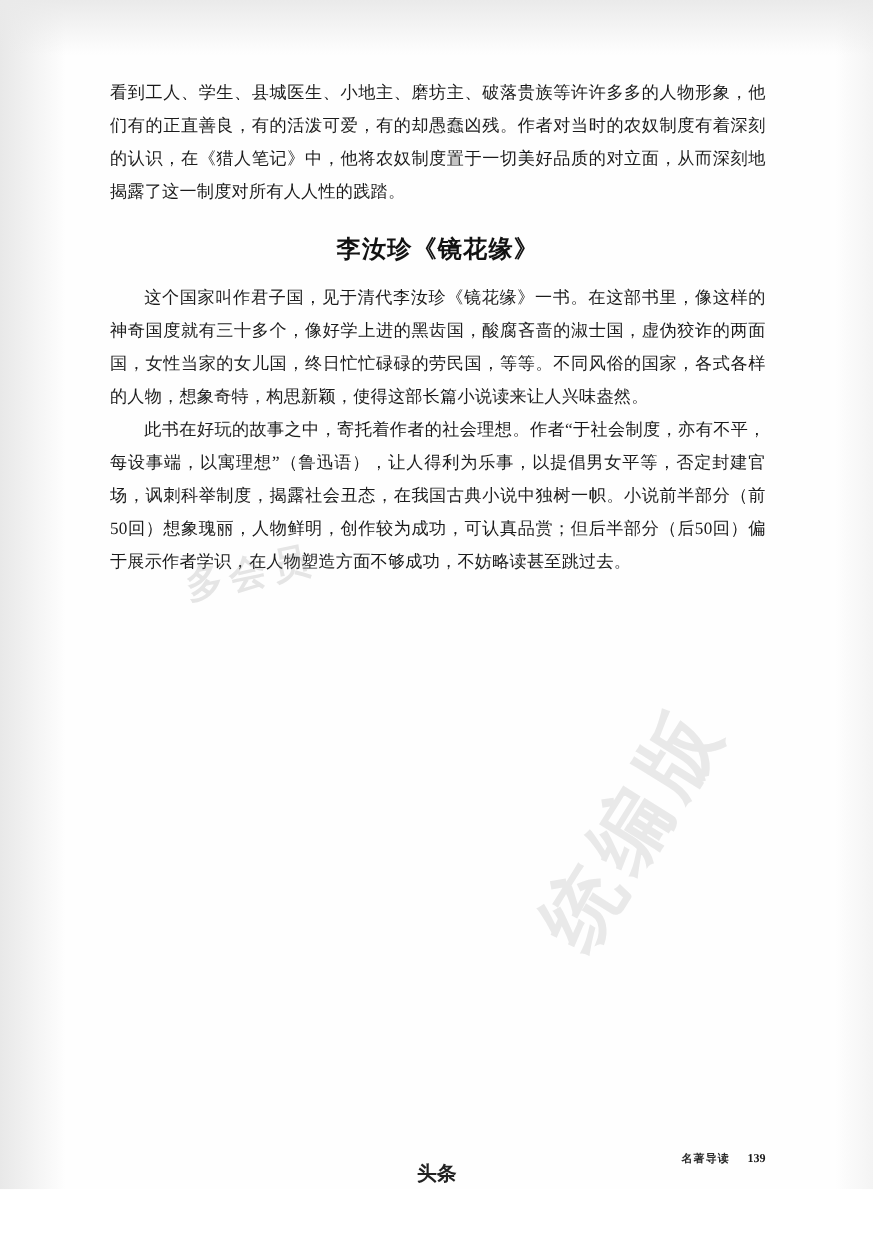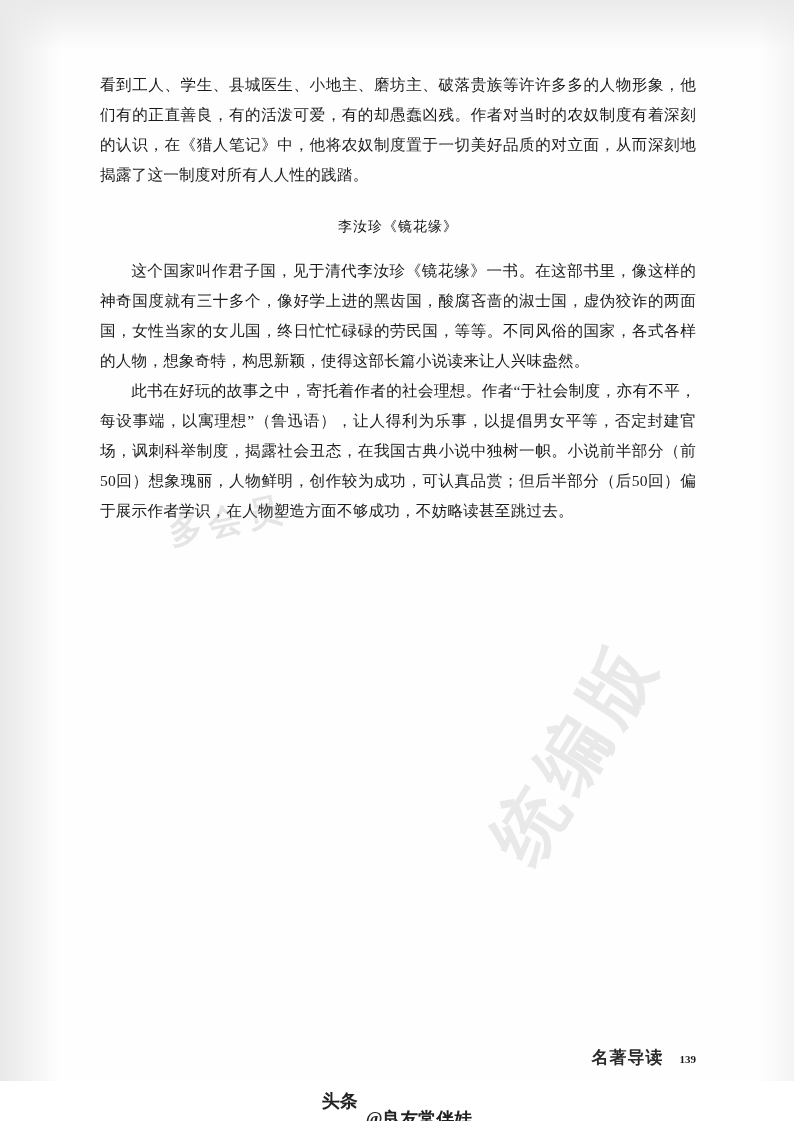--- a/index.html
+++ b/index.html
@@ -65,23 +65,23 @@
     text-indent: 2em;
     letter-spacing: 0.2px;
     color: #1b1b1b;
   }
   p.para.first {
     text-indent: 0;
   }
 
   h2.section-title {
     margin: 22px 0 14px 0;
-    font-size: 14px;
+    font-size: 22px;
     line-height: 30px;
-    font-weight: normal;
+    font-weight: bold;
     text-align: center;
     text-indent: 0;
     letter-spacing: 1px;
     color: #121212;
   }
 
   
   .wm {
     position: absolute;
     color: rgba(120,120,120,0.17);
@@ -112,21 +112,21 @@
     position: absolute;
     left: 100px;
     top: 1046px;
     width: 596px;
     display: flex;
     justify-content: flex-end;
     align-items: baseline;
     gap: 16px;
   }
   .footer-label {
-    font-size: 17px;
+    font-size: 10px;
     font-weight: bold;
     color: #2a2a2a;
     letter-spacing: 1px;
   }
   .footer-page {
     font-size: 11px;
     font-weight: bold;
     color: #1a1a1a;
   }
 
@@ -134,20 +134,21 @@
     position: absolute;
     left: 0;
     top: 1081px;
     width: 794px;
     height: 40px;
     background: #ffffff;
     display: flex;
     align-items: center;
     justify-content: center;
     gap: 8px;
+    flex-direction: column;
   }
   .tt-logo {
     font-size: 18px;
     font-weight: bold;
     color: #222;
     letter-spacing: 0px;
   }
   .tt-user {
     font-size: 18px;
     font-weight: bold;

